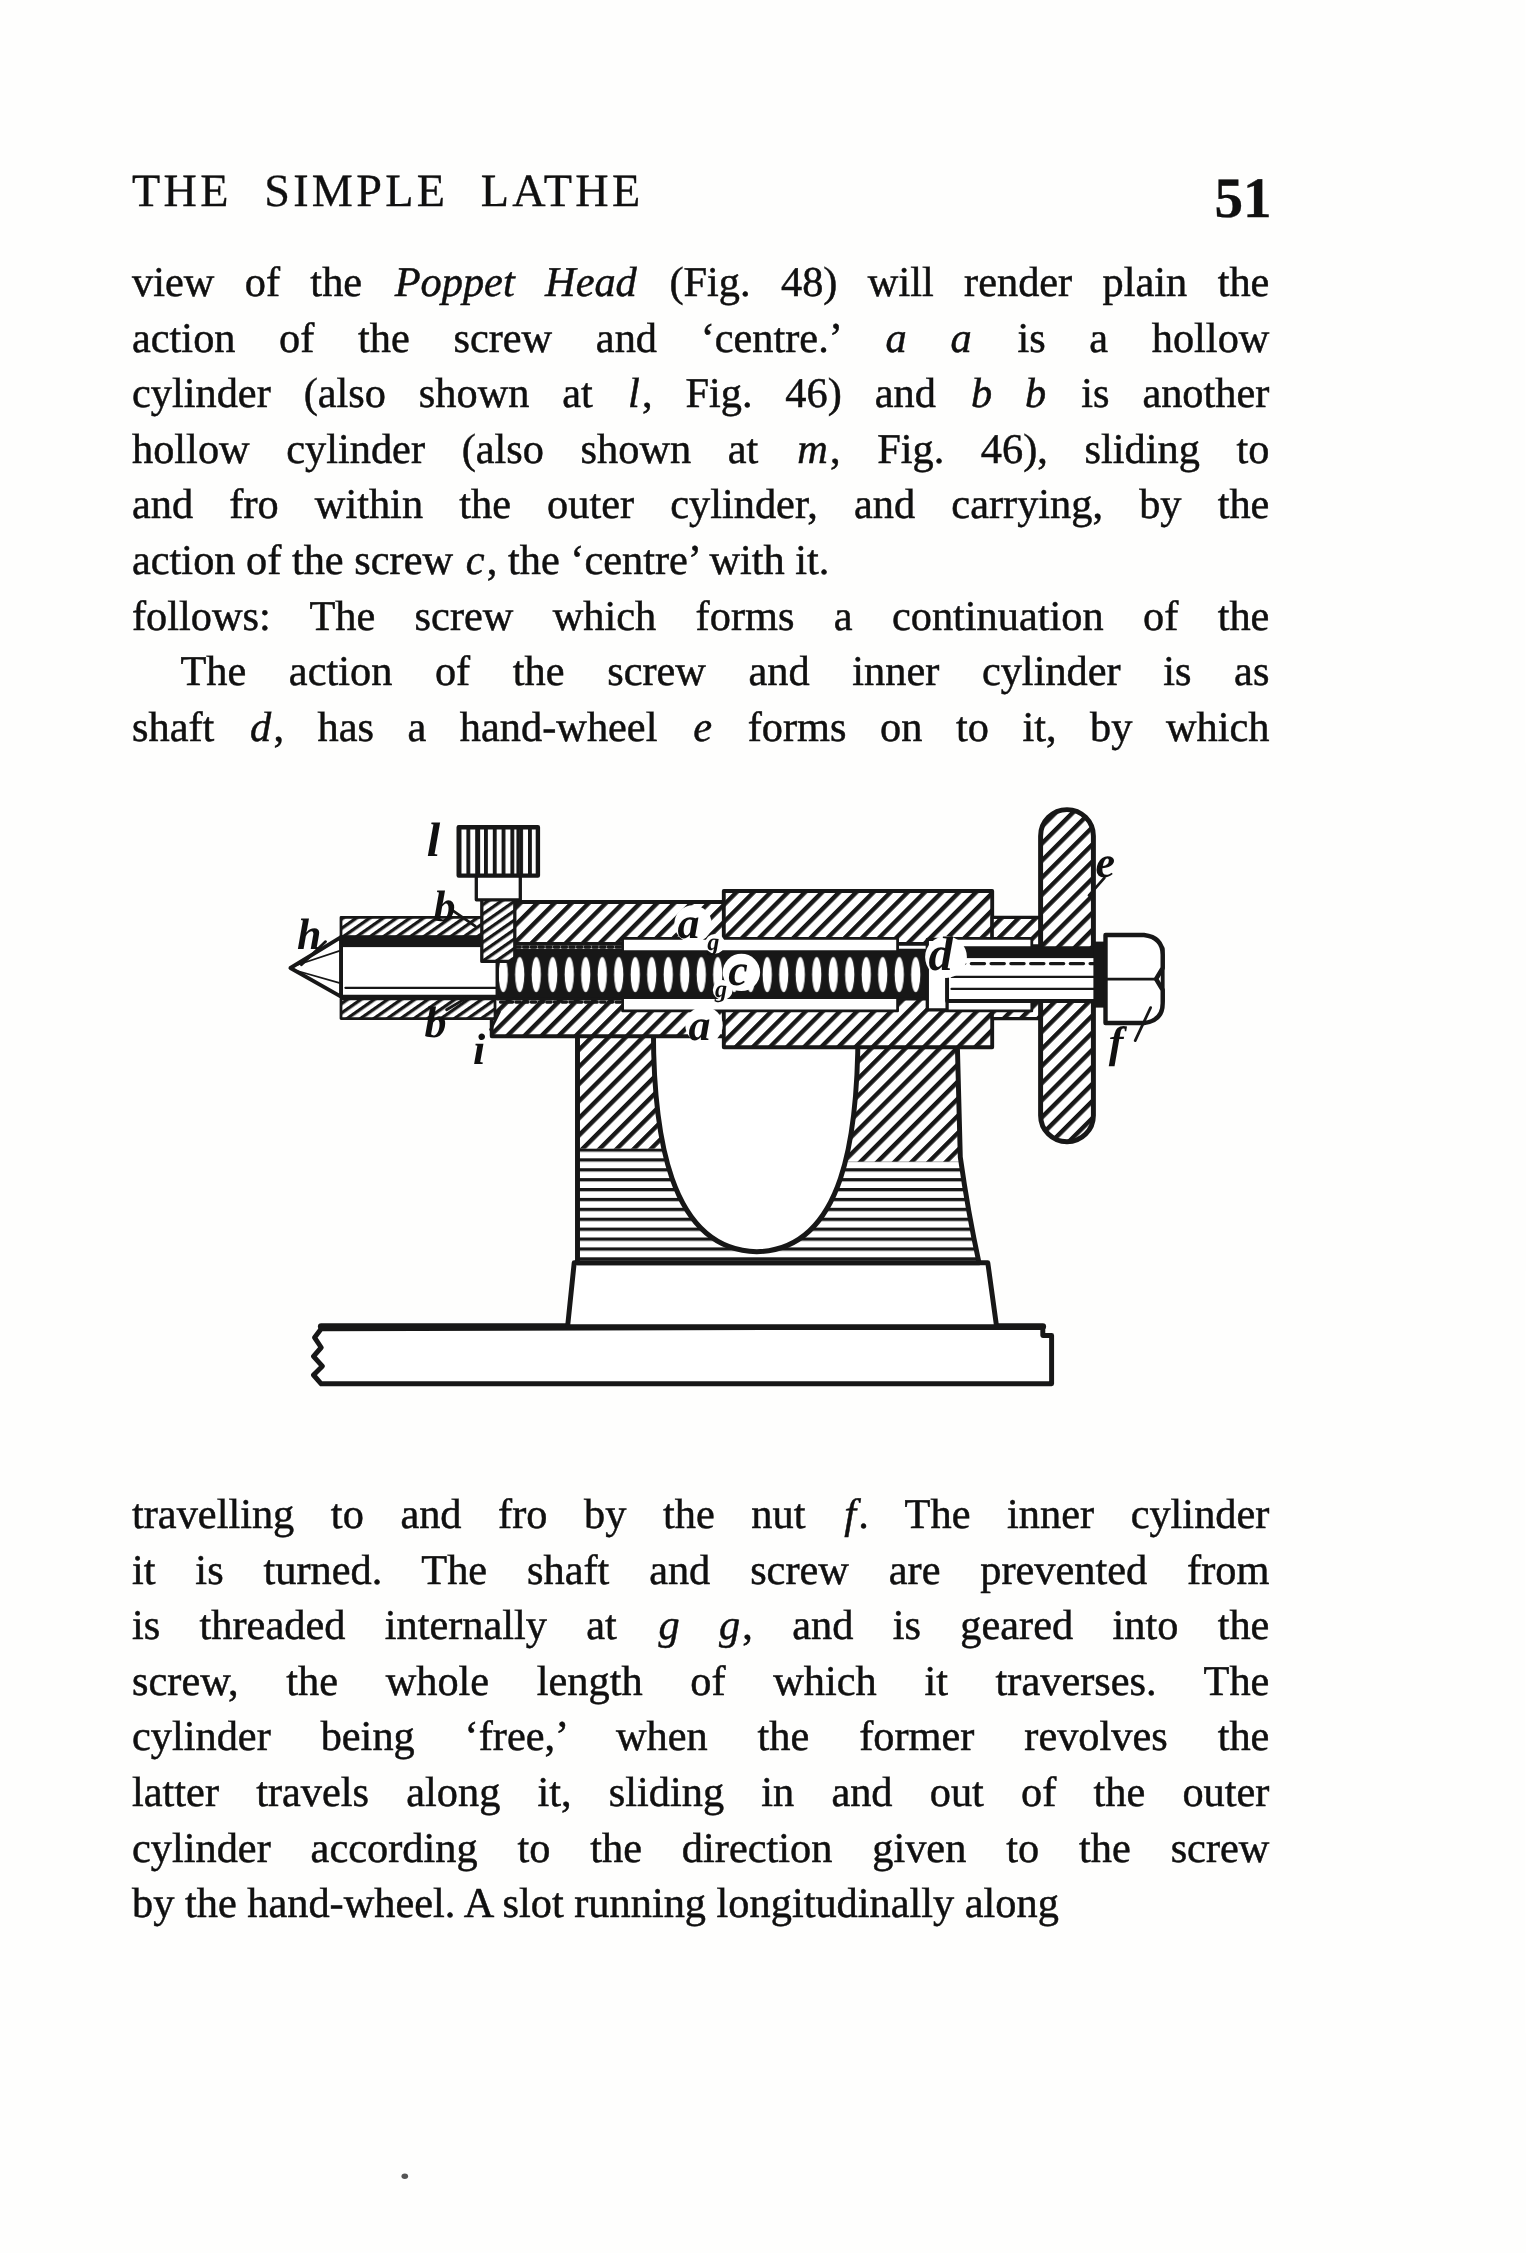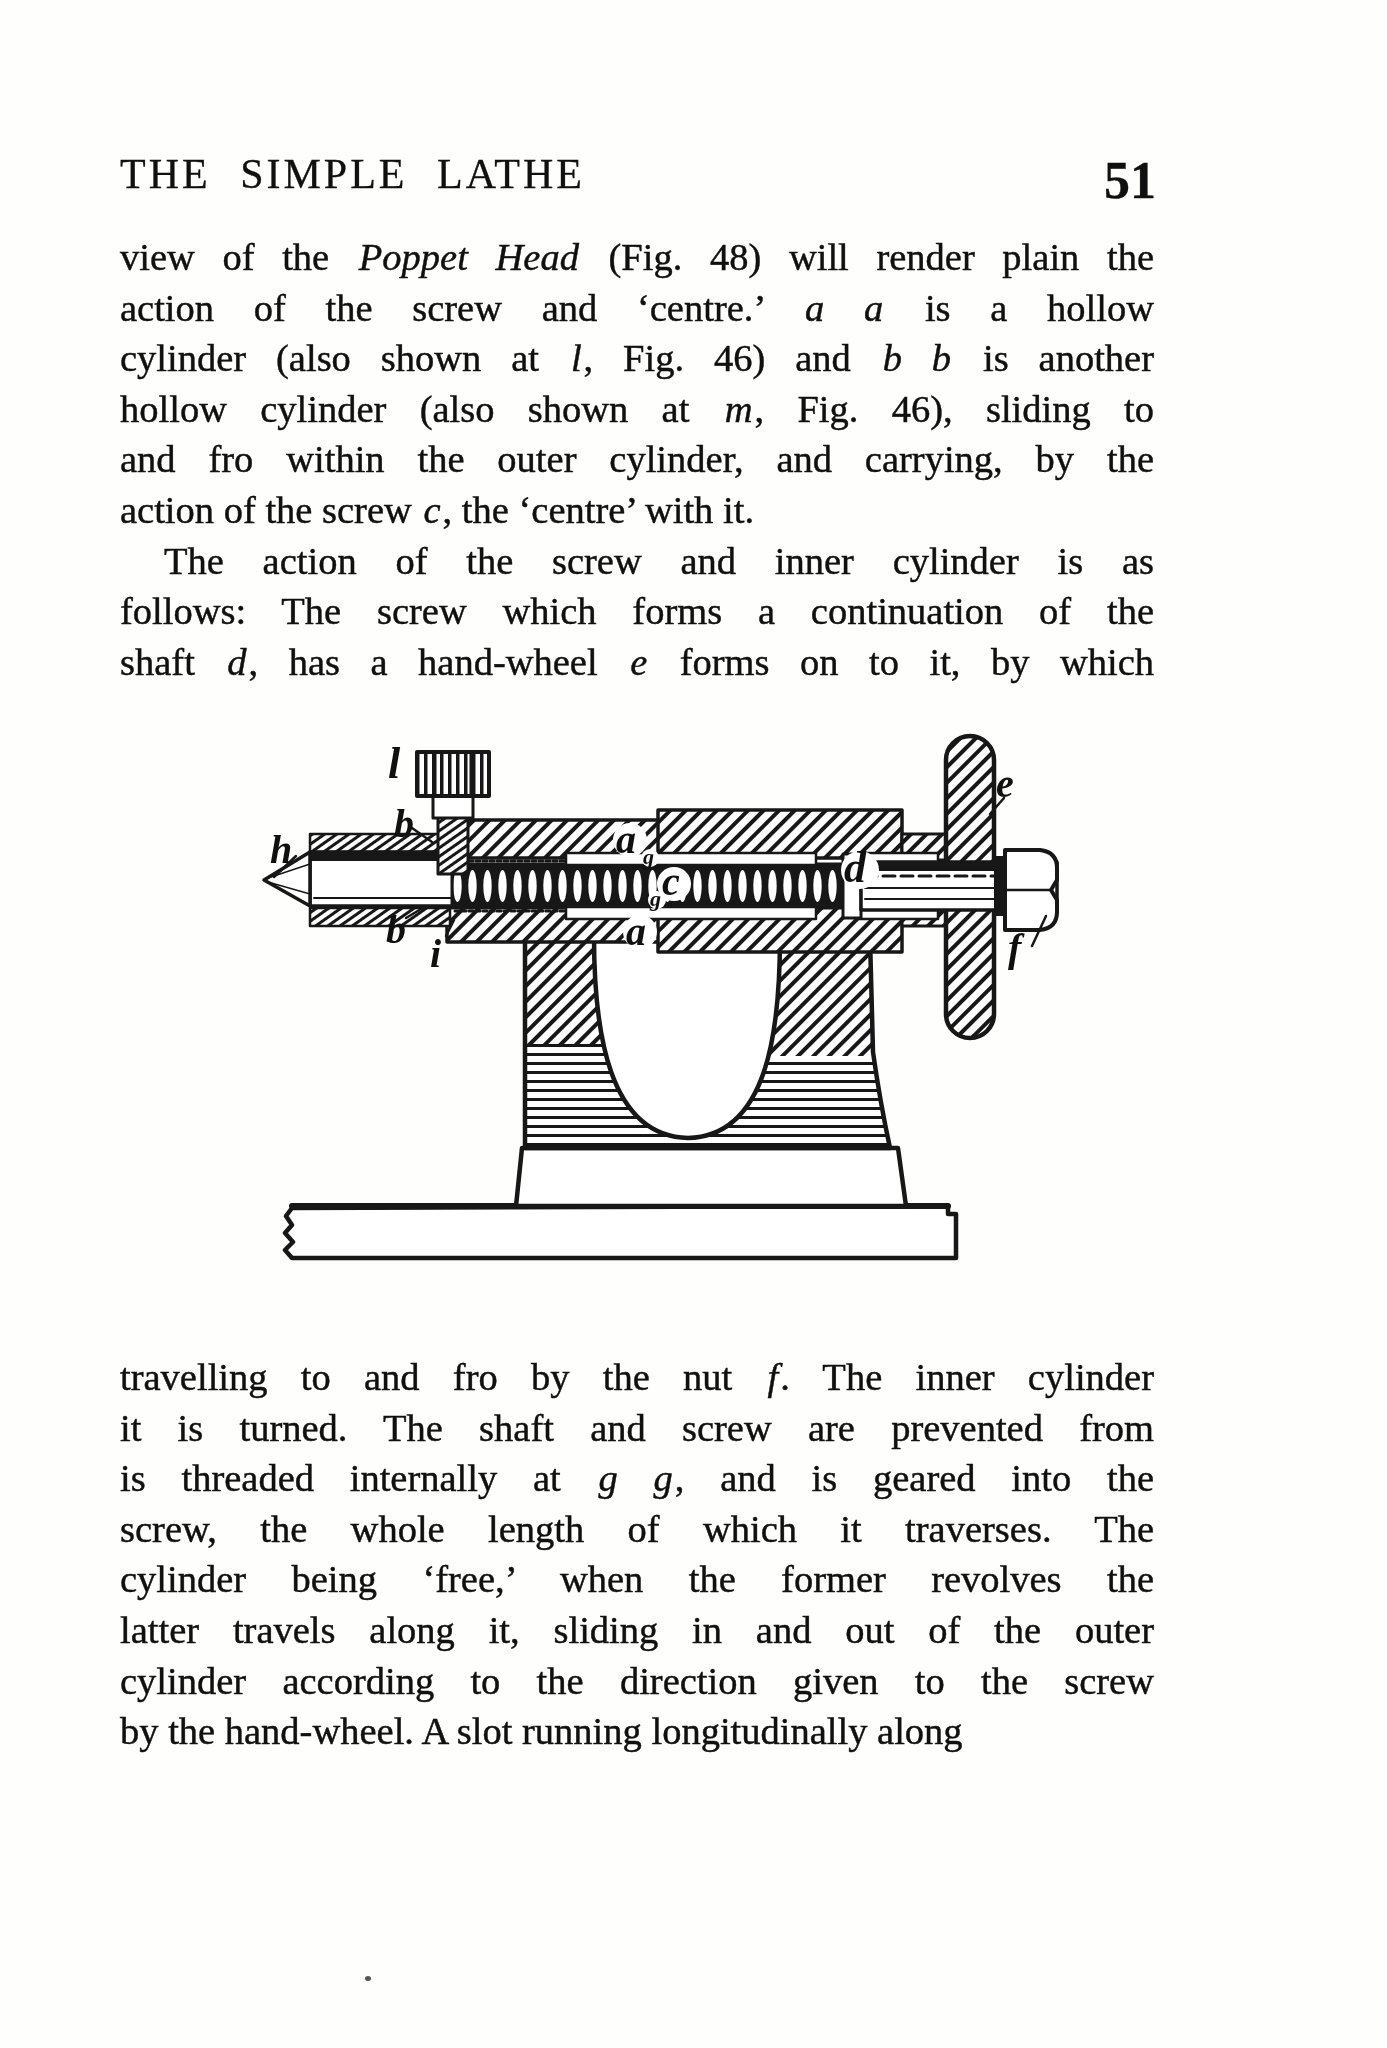--- a/index.html
+++ b/index.html
@@ -36,22 +36,22 @@
     <div class="page-number">51</div>
   </header>
 
   <main class="text-block" id="top-text">
       <div class="tline"><span>view of the </span><i>Poppet Head</i><span> (Fig. 48) will render plain the</span></div>
       <div class="tline"><span>action of the screw and ‘centre.’ </span><i>a a</i><span> is a hollow</span></div>
       <div class="tline"><span>cylinder (also shown at </span><i>l</i><span>, Fig. 46) and </span><i>b b</i><span> is another</span></div>
       <div class="tline"><span>hollow cylinder (also shown at </span><i>m</i><span>, Fig. 46), sliding to</span></div>
       <div class="tline"><span>and fro within the outer cylinder, and carrying, by the</span></div>
       <div class="tline nojust"><span>action of the screw </span><i>c</i><span>, the ‘centre’ with it.</span></div>
+      <div class="tline"><span>follows: The screw which forms a continuation of the</span></div>
       <div class="tline indent"><span>The action of the screw and inner cylinder is as</span></div>
-      <div class="tline"><span>follows: The screw which forms a continuation of the</span></div>
       <div class="tline"><span>shaft </span><i>d</i><span>, has a hand-wheel </span><i>e</i><span> forms on to it, by which</span></div>
     </main>
 
   <figure class="fig48">
     <svg viewBox="0 0 1387 2048" width="1387" height="2048">
       <defs>
         <pattern id="ht" patternUnits="userSpaceOnUse" width="11" height="11" patternTransform="rotate(45)">
           <rect width="11" height="11" fill="#ffffff"></rect>
             <rect width="4" height="11" fill="#171717"></rect>
         </pattern>

